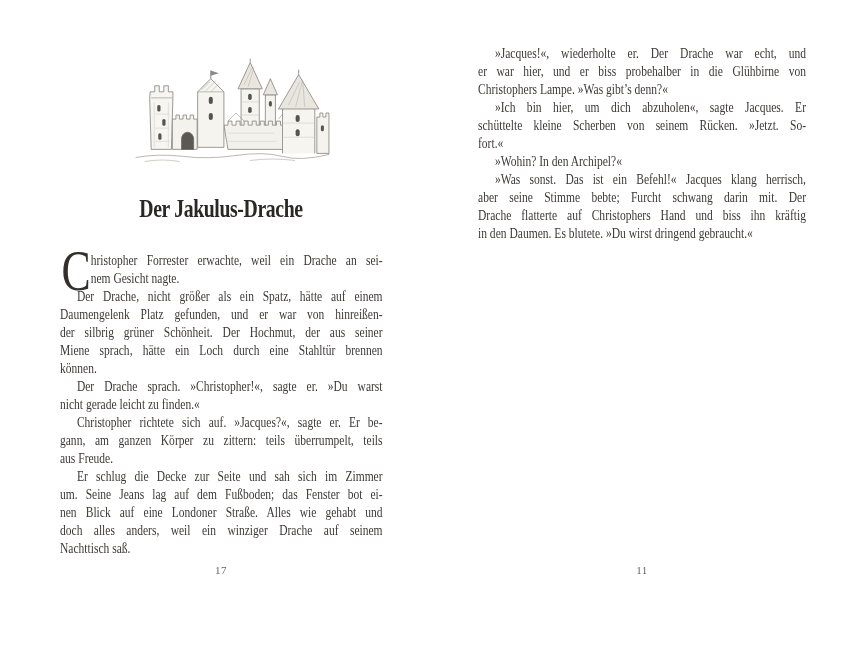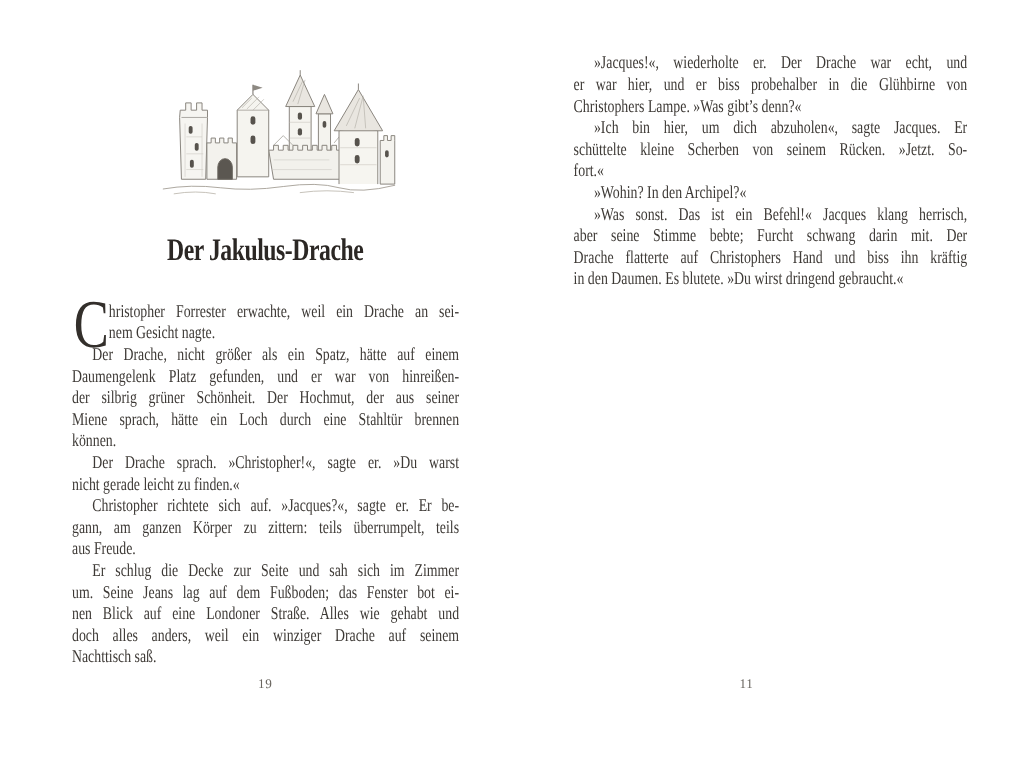--- a/index.html
+++ b/index.html
@@ -61,21 +61,21 @@
 
   .pagenum {
     position: absolute;
     top: 564px;
     font-size: 11px;
     letter-spacing: 0.5px;
     color: #6a6660;
     text-align: center;
   }
   #pagenum-left  { left: 60px;  width: 322px; }
-  #pagenum-right { left: 490px; width: 264px; font-family: Liberation Serif, serif; }
+  #pagenum-right { left: 510px; width: 264px; font-family: Liberation Serif, serif; }
 </style>
 </head>
 <body>
 
 <div class="spread">
 
   <div>
 
     <svg class="castle" viewBox="0 0 200 108" xmlns="http://www.w3.org/2000/svg">
 
@@ -164,21 +164,21 @@
         <div class="line indent">Christopher richtete sich auf. »Jacques?«, sagte er. Er be-</div>
         <div class="line">gann, am ganzen Körper zu zittern: teils überrumpelt, teils</div>
         <div class="line para-end">aus Freude.</div>
         <div class="line indent">Er schlug die Decke zur Seite und sah sich im Zimmer</div>
         <div class="line">um. Seine Jeans lag auf dem Fußboden; das Fenster bot ei-</div>
         <div class="line">nen Blick auf eine Londoner Straße. Alles wie gehabt und</div>
         <div class="line">doch alles anders, weil ein winziger Drache auf seinem</div>
         <div class="line para-end">Nachttisch saß.</div>
       </div>
 
-    <div class="pagenum" id="pagenum-left">19</div>
+    <div class="pagenum" id="pagenum-left">17</div>
   </div>
 
   <div>
     <div class="body-text" id="right-body">
 
     <div class="line indent">»Jacques!«, wiederholte er. Der Drache war echt, und</div>
         <div class="line">er war hier, und er biss probehalber in die Glühbirne von</div>
         <div class="line para-end">Christophers Lampe. »Was gibt’s denn?«</div>
         <div class="line indent">»Ich bin hier, um dich abzuholen«, sagte Jacques. Er</div>
         <div class="line">schüttelte kleine Scherben von seinem Rücken. »Jetzt. So-</div>

